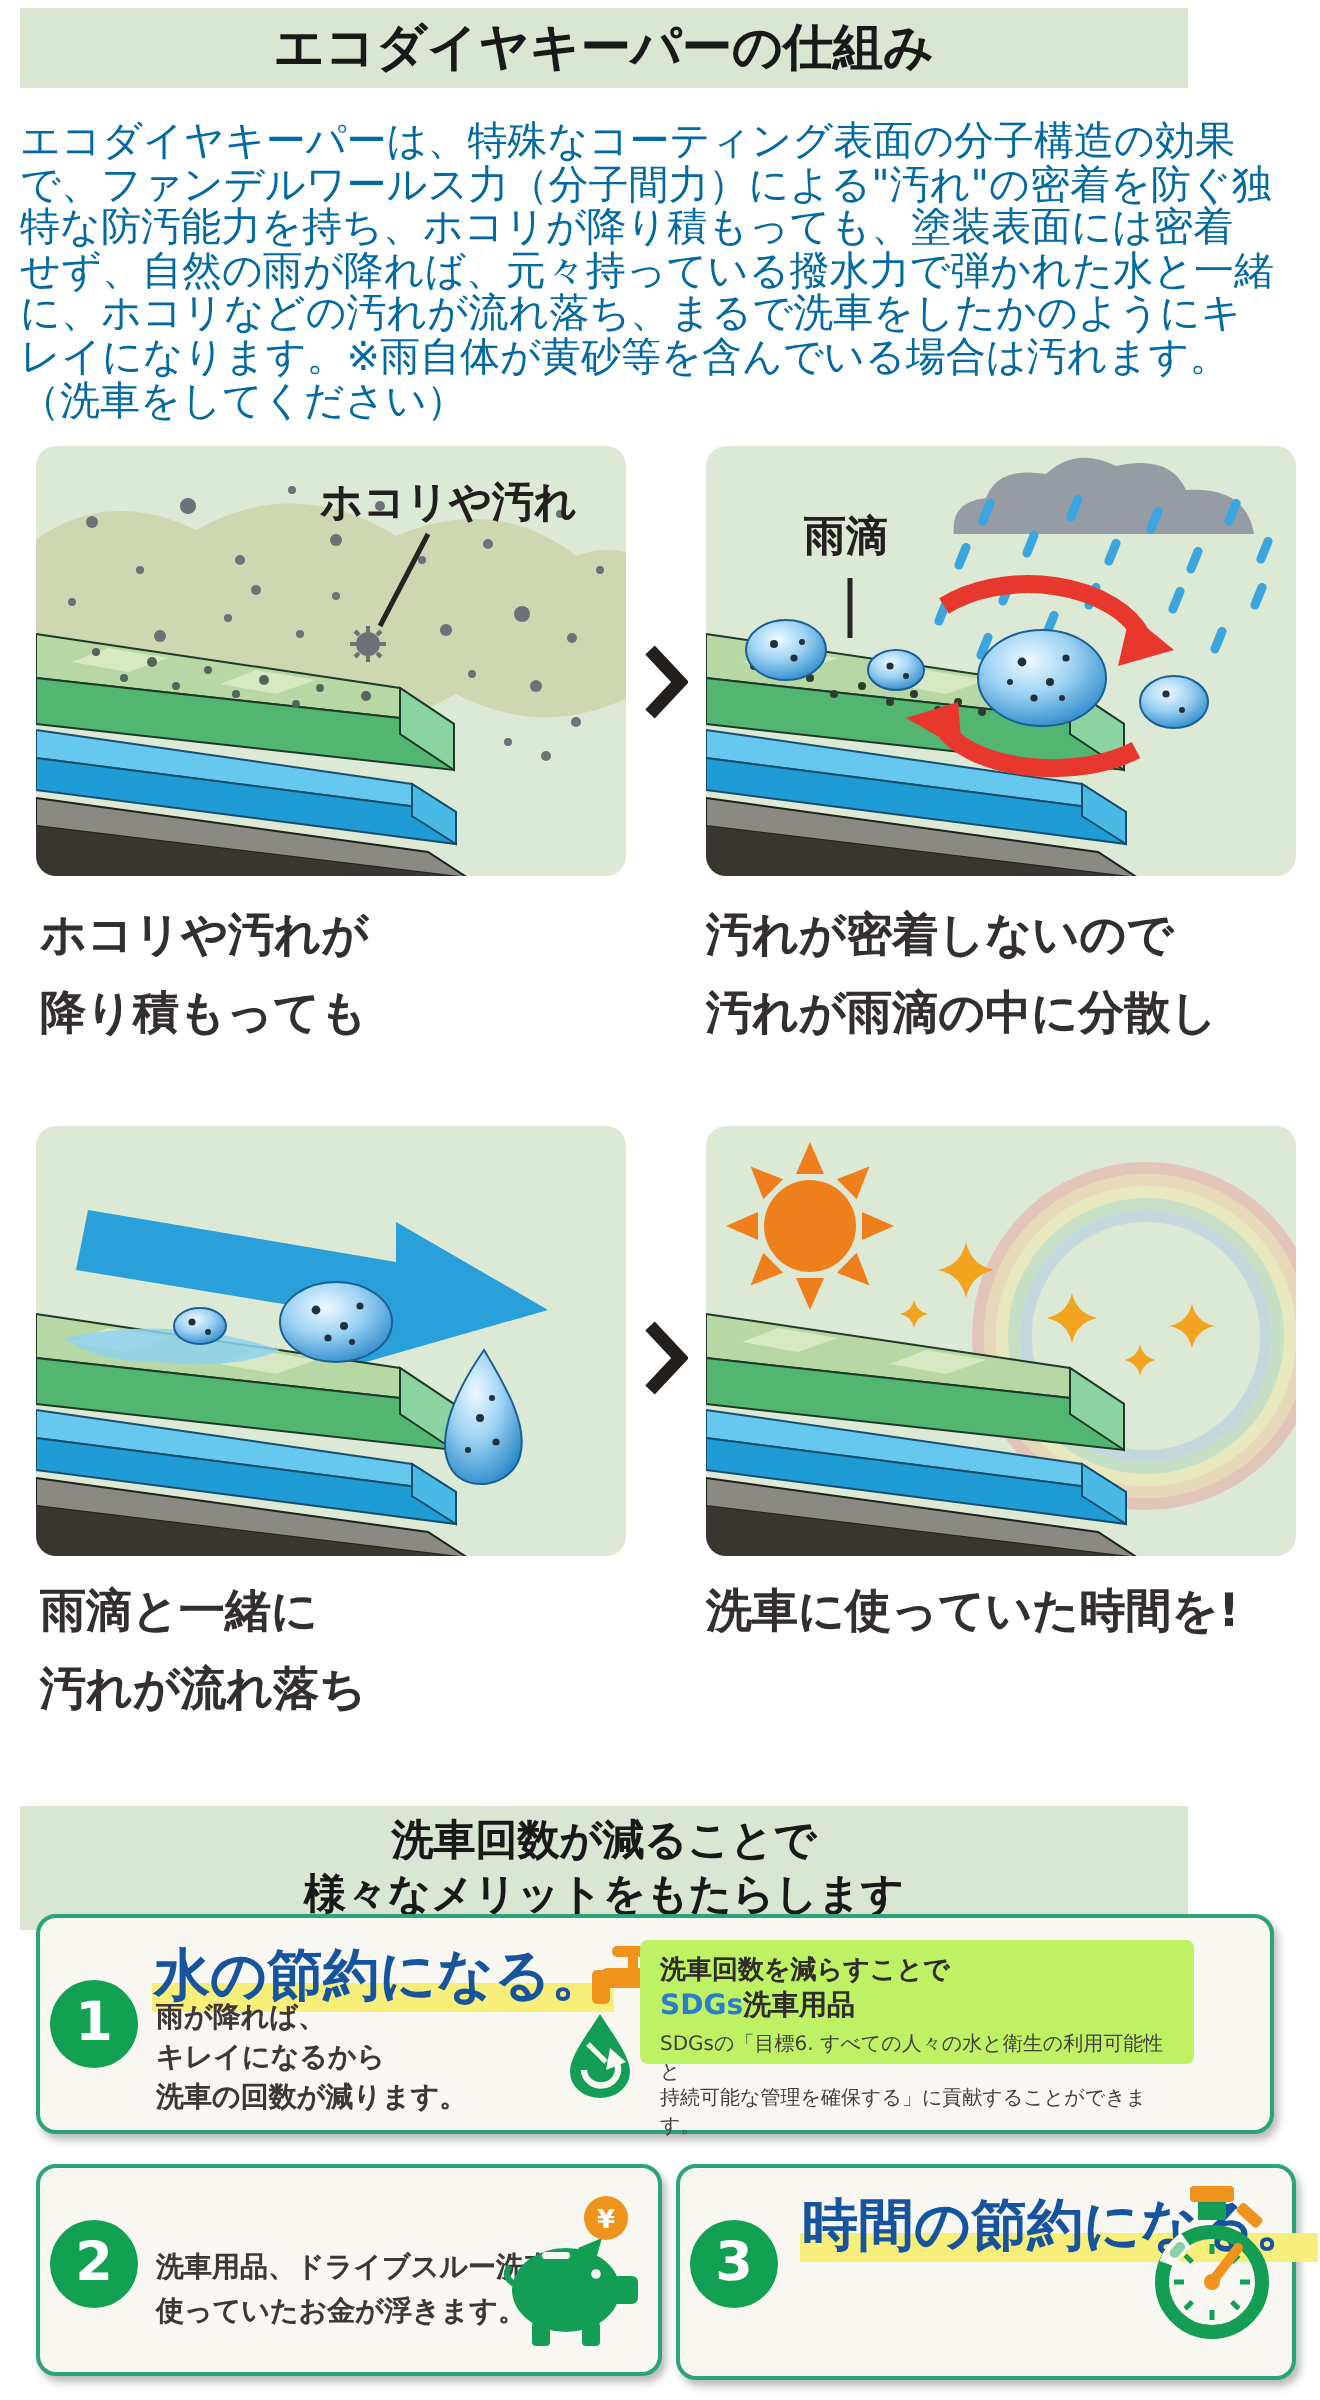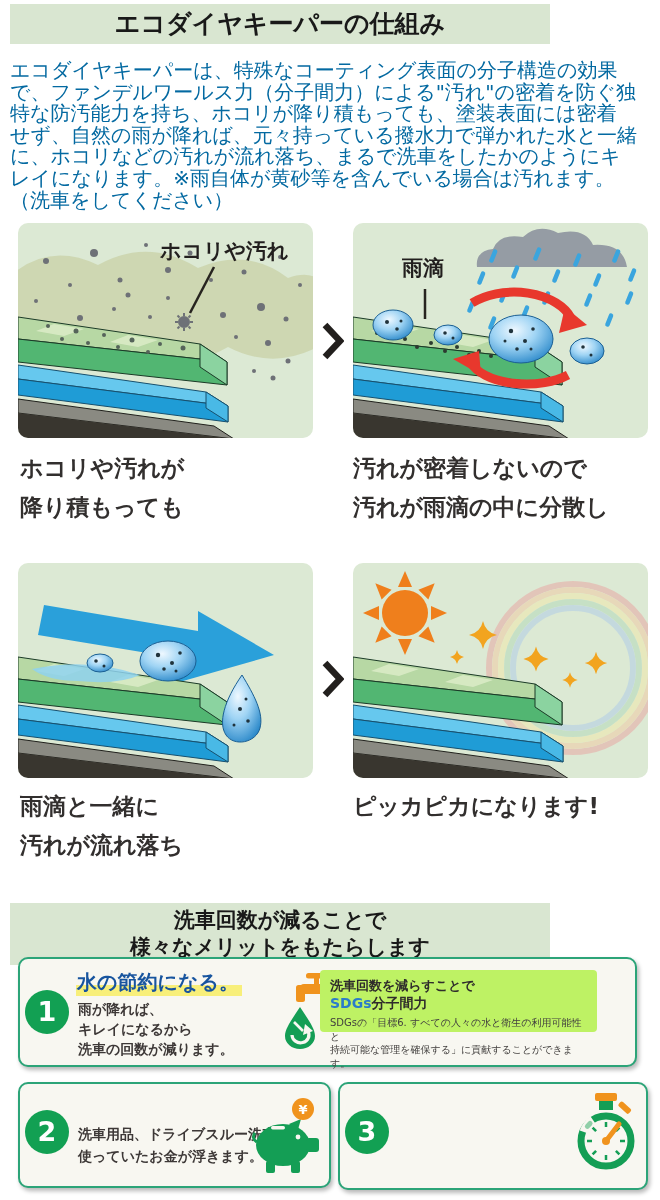--- a/index.html
+++ b/index.html
@@ -1,19 +1,19 @@
 <!DOCTYPE html>
 <html><head>
 <meta charset="utf-8">
 <style>
   html,body{margin:0;padding:0;background:#fff;}
   .page{position:relative;width:660px;height:1200px;background:#ffffff;
         font-family:"DejaVu Sans","Liberation Sans",sans-serif;overflow:hidden;}
 
-  .band{position:absolute;left:10px;width:540px;background:#d9e6d1;color:#191919;
+  .band{position:absolute;left:10px;width:584px;background:#d9e6d1;color:#191919;
         text-align:center;font-weight:700;box-sizing:border-box;}
   .title-band{top:4px;height:40px;font-size:25px;line-height:40px;}
   .merit-band{top:868px;height:62px;font-size:21px;line-height:27px;padding-top:4px;white-space:pre-line;margin-top:35px;}
 
   .intro{position:absolute;left:10px;top:60px;width:646px;font-size:20px;line-height:21.6px;
          color:#0369a1;white-space:pre-line;letter-spacing:0;}
 
   .panel{position:absolute;width:295px;height:215px;border-radius:10px;overflow:hidden;background:#dcE9d4;}
   .p1{left:18px;top:223px}.p2{left:353px;top:223px}.p3{left:18px;top:563px}.p4{left:353px;top:563px}
   .panel svg.scene{position:absolute;left:0;top:0;}
@@ -31,21 +31,21 @@
   .card{position:absolute;background:#f8f7f1;border:2px solid #2ca478;border-radius:10px;
         box-shadow:2px 3px 4px rgba(0,0,0,.28);box-sizing:border-box;}
   .card1{left:18px;top:957px;width:619px;height:110px}
   .card2{left:18px;top:1082px;width:313px;height:106px}
   .card3{left:338px;top:1082px;width:310px;height:108px}
 
   .num{position:absolute;left:5px;top:31px;width:44px;height:44px;border-radius:50%;background:#12a053;
        color:#fff;font-size:27px;font-weight:700;text-align:center;line-height:44px;}
   .card2 .num,.card3 .num{top:26px}
 
-  .card-title{position:absolute;left:56px;top:10px;font-size:20px;font-weight:700;color:#17549e;white-space:nowrap;}
+  .card-title{position:absolute;left:56px;top:10px;font-size:28px;font-weight:700;color:#17549e;white-space:nowrap;}
   .card3 .card-title{left:60px}
   .hl{background:linear-gradient(transparent 58%,#f8ef7a 58%);padding:0 3px 2px 1px;}
 
   .card-body{position:absolute;left:58px;top:40px;font-size:14px;font-weight:700;color:#3d3837;
              line-height:20px;white-space:pre-line;}
   .card2 .card-body{top:39px;line-height:22px}
   .card3 .card-body{left:62px;top:39px;line-height:24px}
 
   .icon-faucet{position:absolute;left:272px;top:13px;width:46px;height:32px}
   .icon-drop{position:absolute;left:263px;top:47px;width:34px;height:44px}
@@ -295,21 +295,21 @@
         <use href="#spark" transform="translate(130,72)"></use>
         <use href="#spark" transform="translate(183,96) scale(0.9)"></use>
         <use href="#spark" transform="translate(217,117) scale(0.55)"></use>
         <use href="#spark" transform="translate(243,100) scale(0.8)"></use>
       </g>
     </svg>
   </div>
 
   <div class="caption cap3">雨滴と一緒に
 汚れが流れ落ち</div>
-  <div class="caption cap4">ピッカピカになります!</div>
+  <div class="caption cap4">洗車に使っていた時間を!</div>
 
   <div class="band merit-band">洗車回数が減ることで
 様々なメリットをもたらします</div>
 
   <div class="card card1">
     <div class="num">1</div>
     <div class="card-title"><span class="hl">水の節約になる。</span></div>
     <div class="card-body">雨が降れば、
 キレイになるから
 洗車の回数が減ります。</div>
@@ -323,21 +323,21 @@
       </g>
     </svg>
     <svg class="icon-drop" viewBox="0 0 34 44">
       <path d="M17,1 C24,12 32,22 32,30 A15,13 0 1 1 2,30 C2,22 10,12 17,1 Z" fill="#149e55"></path>
       <path d="M9,29 A8.5,8 0 1 0 25,25" stroke="#f8f7f1" stroke-width="3.2" fill="none"></path>
       <polygon points="22,18 30,25 20,29" fill="#f8f7f1"></polygon>
       <path d="M11,16 L20,25" stroke="#f8f7f1" stroke-width="2.6"></path>
     </svg>
     <div class="sdgs-box">
       <div class="sdgs-l1">洗車回数を減らすことで</div>
-      <div class="sdgs-l2"><span class="sdgs-blue">SDGs</span><span>分子間力</span></div>
+      <div class="sdgs-l2"><span class="sdgs-blue">SDGs</span><span>洗車用品</span></div>
       <div class="sdgs-note-text">SDGsの「目標6. すべての人々の水と衛生の利用可能性と
 持続可能な管理を確保する」に貢献することができます。</div>
     </div>
   </div>
 
   <div class="card card2">
     <div class="num">2</div>
     <div class="card-body">洗車用品、ドライブスルー洗車に
 使っていたお金が浮きます。</div>
     <svg class="icon-pig" viewBox="0 0 70 78">
@@ -349,20 +349,21 @@
       <circle cx="47" cy="41" r="2.4" fill="#f8f7f1"></circle>
       <rect x="20" y="30" width="14" height="3.5" rx="1.7" fill="#f8f7f1"></rect>
       <path d="M6,46 q-6,-4 -2,-9" stroke="#149e55" stroke-width="3" fill="none"></path>
       <circle cx="52" cy="13" r="11" fill="#f0931d"></circle>
       <text x="52" y="18" text-anchor="middle" font-size="13" font-weight="bold" fill="#ffffff">¥</text>
     </svg>
   </div>
 
   <div class="card card3">
     <div class="num">3</div>
+    <div class="card-title"><span class="hl">時間の節約になる。</span></div>
     <svg class="icon-watch" viewBox="0 0 64 82">
       <rect x="25" y="9" width="14" height="9" fill="#149e55"></rect>
       <rect x="21" y="1" width="22" height="8" rx="2" fill="#f0931d"></rect>
       <rect x="44" y="12" width="14" height="6" rx="2" fill="#f0931d" transform="rotate(42 50 15)"></rect>
       <circle cx="32" cy="49" r="25" stroke="#149e55" stroke-width="7" fill="none"></circle>
       <path d="M10,40 A25,25 0 0 1 19,28" stroke="#f8f7f1" stroke-width="9" fill="none"></path>
       <rect x="10" y="31" width="9" height="5" rx="2.5" fill="#8fcfa8" transform="rotate(-48 14 33)"></rect>
       <g stroke="#149e55" stroke-width="2.5">
         <line x1="32" y1="35" x2="32" y2="30"></line>
           <line x1="32" y1="63" x2="32" y2="68"></line>

